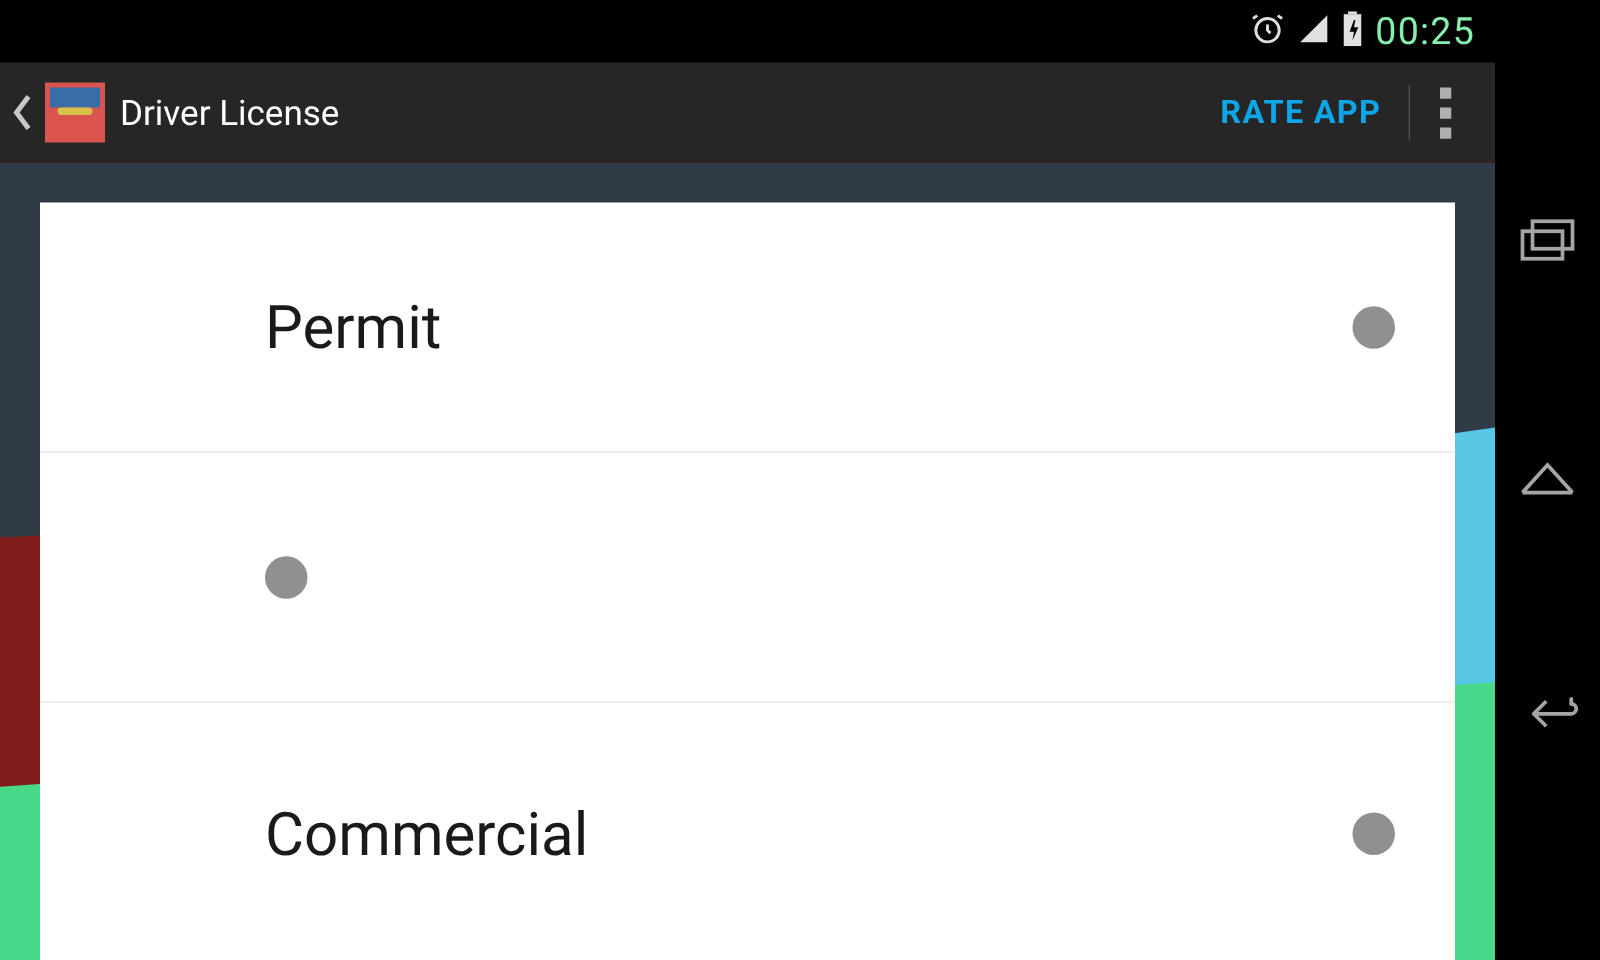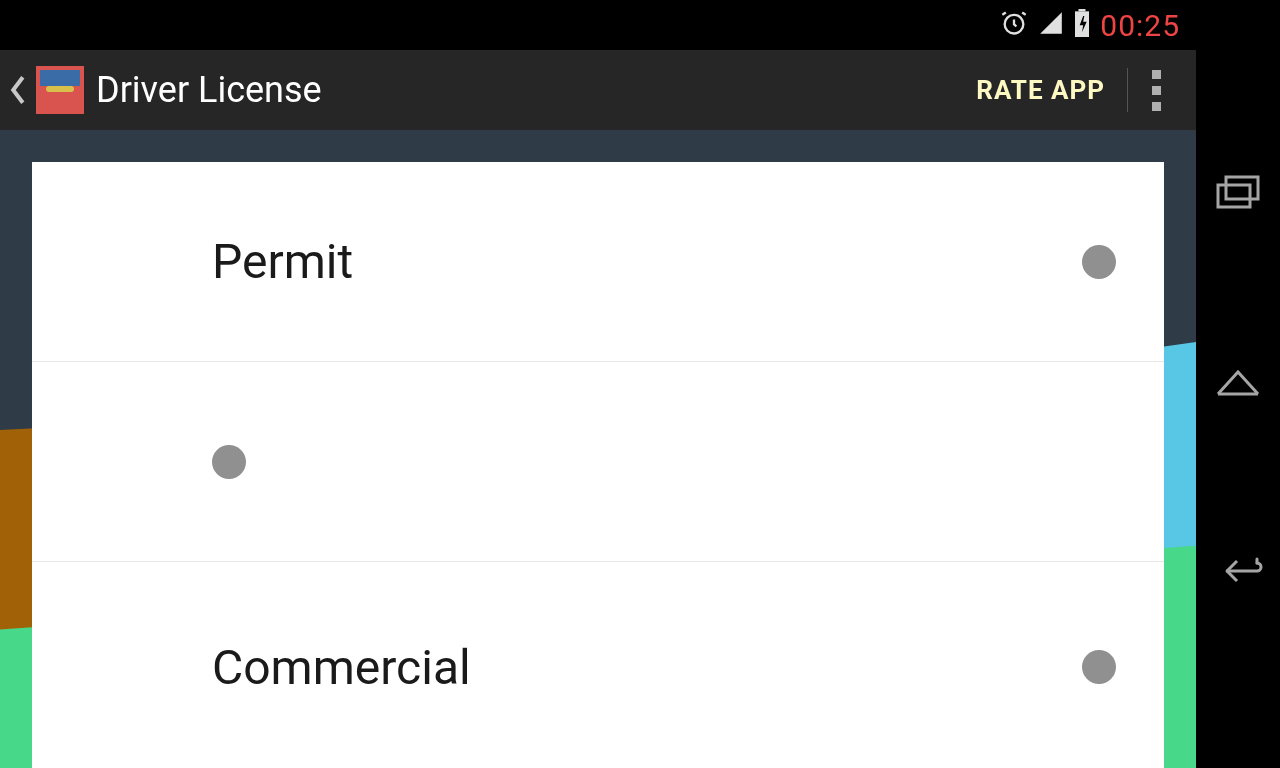--- a/index.html
+++ b/index.html
@@ -31,21 +31,21 @@
     }
     .nav-rail svg { opacity: 0.8; }
     .status-bar {
       height: 50px;
       background: #000;
       display: flex;
       justify-content: flex-end;
       align-items: center;
       gap: 10px;
       padding-right: 16px;
-      color: #ef4444;
+      color: #86efac;
     }
     .status-time {
       font-size: 30px;
       font-weight: 400;
       letter-spacing: 1px;
     }
     .action-bar {
       height: 80px;
       background: #262626;
       display: flex;
@@ -71,26 +71,26 @@
     .app-icon .top-band {
       position: absolute; top: 4px; left: 4px; right: 4px; height: 16px;
       background: #3a6ca8;
     }
     .app-icon .key {
       position: absolute; top: 20px; left: 10px; width: 28px; height: 6px;
       background: #d8c04a; border-radius: 3px;
     }
     .app-title {
       color: #fff;
-      font-size: 36px;
+      font-size: 28px;
       font-weight: 400;
       flex: 1;
     }
     .rate-app {
-      color: #fef9c3;
+      color: #0ea5e9;
       font-size: 26px;
       font-weight: 700;
       letter-spacing: 1px;
       padding: 0 22px;
     }
     .divider-v {
       width: 1px;
       height: 44px;
       background: #555;
     }
@@ -103,21 +103,21 @@
       justify-content: center;
       gap: 7px;
     }
     .overflow .dot {
       width: 9px; height: 9px; background: #b0b0b0;
     }
     .content-bg {
       position: relative;
       height: 638px;
       overflow: hidden;
-      background: #a16207;
+      background: #7f1d1d;
     }
     .bg-poly-dark {
       position: absolute;
       top: 0; left: 0; right: 0; height: 300px;
       background: #2f3b47;
       clip-path: polygon(0 0, 100% 0, 100% 80%, 0 100%);
     }
     .bg-poly-cyan {
       position: absolute;
       top: 230px; right: -40px; width: 300px; height: 500px;

